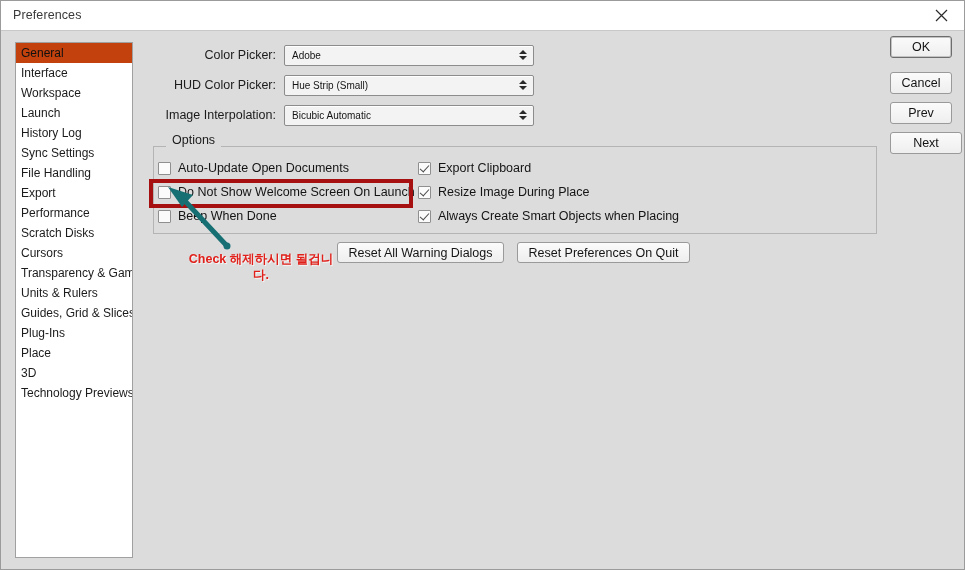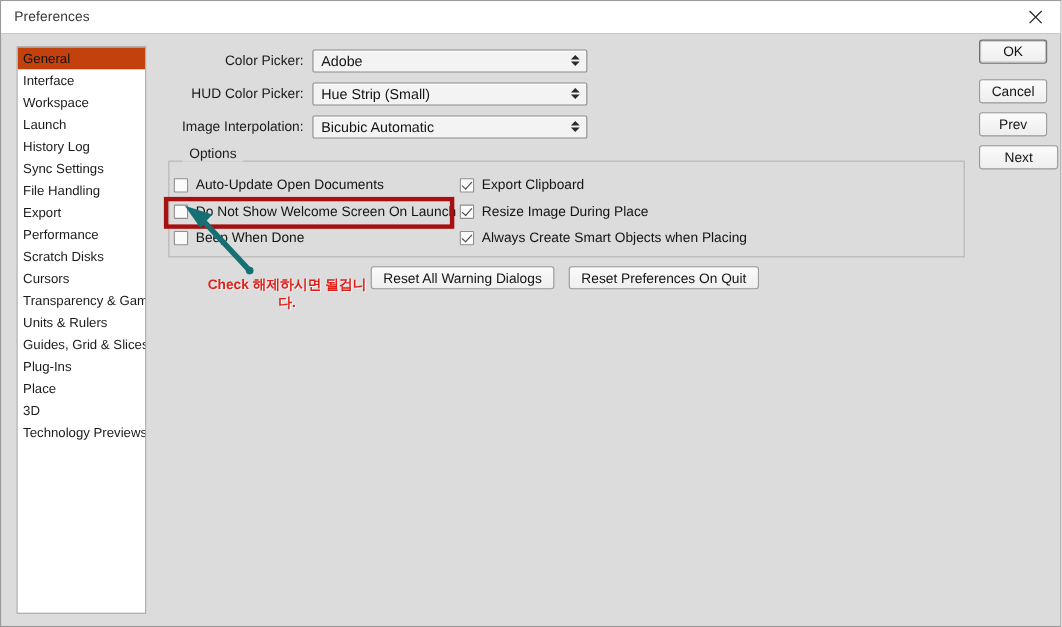--- a/index.html
+++ b/index.html
@@ -98,21 +98,21 @@
   .select-box {
     position: relative;
     box-sizing: border-box;
     height: 21px;
     background: #f3f3f3;
     border: 1px solid #8c8c8c;
     border-radius: 2px;
     display: flex;
     align-items: center;
     padding-left: 7px;
-    font-size: 13px;
+    font-size: 10px;
     color: #141414;
     cursor: pointer;
     box-shadow: inset 0 1px 0 #ffffff;
   }
   .spin {
     position: absolute;
     right: 6px;
     top: 50%;
     transform: translateY(-50%);
     display: flex;

